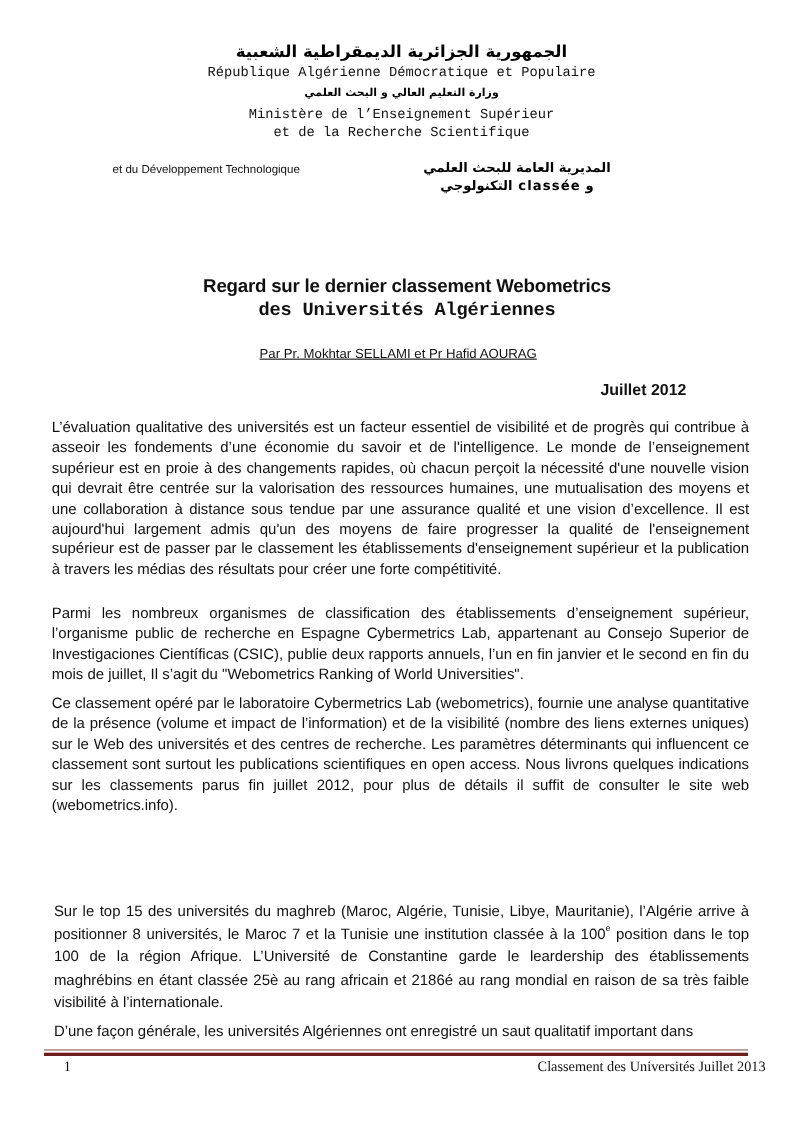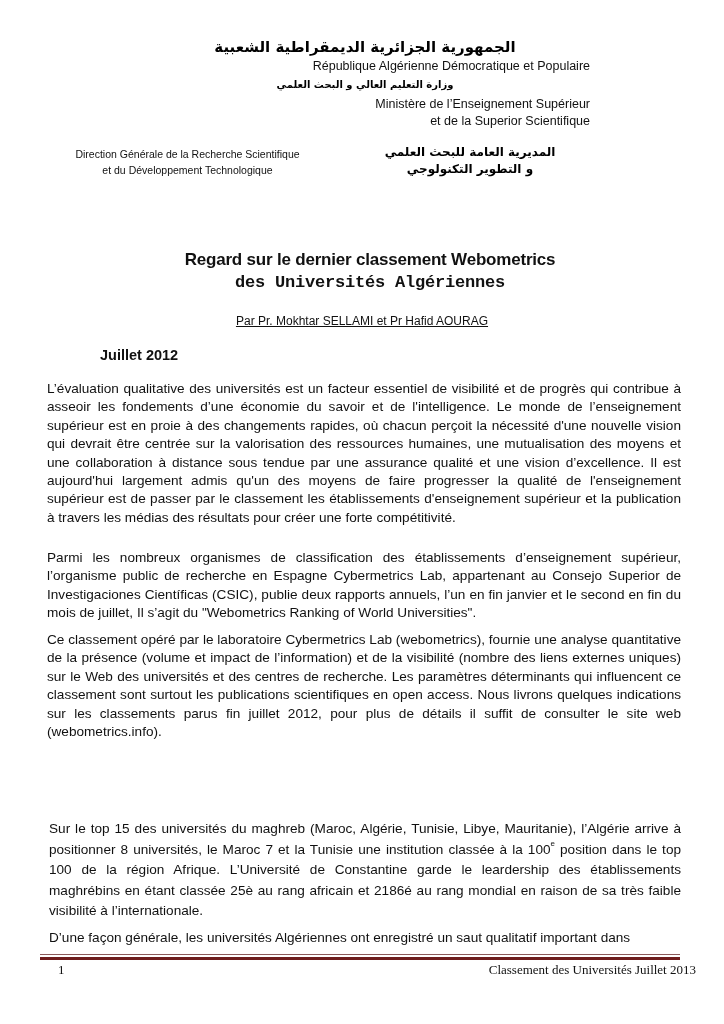--- a/index.html
+++ b/index.html
@@ -1,35 +1,35 @@
 <!DOCTYPE html>
 <html><head>
   <meta charset="utf-8">
   <style>
     html, body { margin: 0; padding: 0; background: #ffffff; }
     body { width: 724px; height: 1024px; position: relative; overflow: hidden; color: #111; }
     .page { position: absolute; left: 0; top: 0; width: 724px; height: 1024px; }
 
     .ar { font-family: "DejaVu Sans", sans-serif; font-weight: bold; direction: rtl; text-align: center; color: #000; letter-spacing: 1px; }
-    .fr-head { font-family: Liberation Sans, sans-serif; text-align: right; color: #111; }
+    .fr-head { font-family: Liberation Mono, monospace; text-align: center; color: #111; }
 
     #ar-republic { position: absolute; left: 140px; width: 450px; top: 38px; font-size: 15px; line-height: 18px; }
     #fr-republic { position: absolute; left: 140px; width: 450px; top: 58px; font-size: 12.5px; line-height: 16px; }
     #ar-ministry { position: absolute; left: 140px; width: 450px; top: 76px; font-size: 10px; line-height: 18px; }
     #fr-ministry-1 { position: absolute; left: 140px; width: 450px; top: 96px; font-size: 12.5px; line-height: 16px; }
     #fr-ministry-2 { position: absolute; left: 140px; width: 450px; top: 113px; font-size: 12.5px; line-height: 16px; }
 
     #dg-fr { position: absolute; left: 55px; width: 265px; top: 146px; font-family: "Liberation Sans", sans-serif; font-size: 10.5px; line-height: 16px; text-align: center; color: #111; }
     #dg-ar { position: absolute; left: 330px; width: 280px; top: 144px; font-size: 12px; line-height: 17px; text-align: center; }
 
     .title { position: absolute; left: 108px; width: 524px; font-family: "Liberation Sans", sans-serif; font-weight: bold; text-align: center; color: #111; font-size: 17px; letter-spacing: -0.2px; }
     #title-1 { top: 250px; }
     #title-2 { top: 273px; font-family: Liberation Mono, monospace; }
     #authors { position: absolute; left: 100px; width: 524px; top: 314px; font-family: "Liberation Sans", sans-serif; font-size: 12px; text-align: center; color: #111; text-decoration: underline; }
-    #date { position: absolute; left: 100px; width: 524px; top: 347px; font-family: "Liberation Sans", sans-serif; font-weight: bold; font-size: 14.5px; text-align: left; color: #111; }
+    #date { position: absolute; left: 100px; width: 524px; top: 347px; font-family: "Liberation Sans", sans-serif; font-weight: bold; font-size: 14.5px; text-align: right; color: #111; }
 
     .para { position: absolute; left: 46px; width: 634px; font-family: "Liberation Sans", sans-serif; font-size: 13.6px; line-height: 18.4px; text-align: justify; color: #111; margin: 1px; }
     #para-1 { top: 379px; }
     #para-2 { top: 548px; }
     #para-3 { top: 630px; }
 
     #section-heading { position: absolute; left: 41px; width: 640px; top: 776px; font-family: "Liberation Sans", sans-serif; font-weight: bold; font-size: 15px; line-height: 21px; color: #111; text-align: justify; text-align-last: left; margin: 0; }
     #section-heading .paren { font-weight: normal; font-size: 12px; }
     #section-heading .line1 { display: block; text-align: justify; text-align-last: justify; }
 
@@ -44,29 +44,28 @@
   </style>
 </head>
 <body>
 
 <div class="page">
 
   <div id="ar-republic" class="ar">الجمهورية الجزائرية الديمقراطية الشعبية</div>
   <div id="fr-republic" class="fr-head">République Algérienne Démocratique et Populaire</div>
   <div id="ar-ministry" class="ar">وزارة التعليم العالي و البحث العلمي</div>
   <div id="fr-ministry-1" class="fr-head">Ministère de l’Enseignement Supérieur</div>
-  <div id="fr-ministry-2" class="fr-head">et de la Superior Scientifique</div>
+  <div id="fr-ministry-2" class="fr-head">et de la Recherche Scientifique</div>
 
   <div id="dg-fr">
-    <div>Direction Générale de la Recherche Scientifique</div>
     <div>et du Développement Technologique</div>
   </div>
   <div id="dg-ar" class="ar">
     <div>المديرية العامة للبحث العلمي</div>
-    <div>و التطوير التكنولوجي</div>
+    <div>و classée التكنولوجي</div>
   </div>
 
   <div id="title-1" class="title">Regard sur le dernier classement Webometrics</div>
   <div id="title-2" class="title">des Universités Algériennes</div>
   <div id="authors">Par Pr. Mokhtar SELLAMI et Pr Hafid AOURAG</div>
   <div id="date">Juillet 2012</div>
 
   <p id="para-1" class="para">L’évaluation qualitative des universités est un facteur essentiel de visibilité et de progrès qui contribue à asseoir les fondements d’une économie du savoir et de l'intelligence. Le monde de l’enseignement supérieur est en proie à des changements rapides, où chacun perçoit la nécessité d'une nouvelle vision qui devrait être centrée sur  la valorisation des ressources humaines, une mutualisation des moyens et une collaboration à distance  sous tendue par une assurance qualité et  une  vision d’excellence. Il est aujourd'hui largement admis qu'un des moyens de faire progresser la qualité de l'enseignement supérieur est de passer par le classement les établissements d'enseignement supérieur et la publication à travers les médias des résultats pour créer une forte compétitivité.</p>
   <p id="para-2" class="para">Parmi les nombreux organismes de classification des établissements d’enseignement supérieur, l’organisme public de recherche en Espagne  Cybermetrics Lab, appartenant au Consejo Superior de Investigaciones Científicas (CSIC), publie deux rapports annuels, l’un en fin janvier et le second en fin du mois de juillet, Il s’agit du  "Webometrics Ranking of World Universities".</p>
   <p id="para-3" class="para">Ce classement  opéré par le  laboratoire Cybermetrics Lab (webometrics), fournie une analyse quantitative de la présence (volume et impact de l’information) et de la visibilité (nombre des liens externes uniques) sur le Web des universités et des centres de recherche. Les paramètres déterminants qui influencent ce classement  sont surtout les publications scientifiques  en open access. Nous livrons quelques indications sur les classements parus fin juillet 2012, pour plus de détails il suffit de consulter le site web (webometrics.info).</p>

